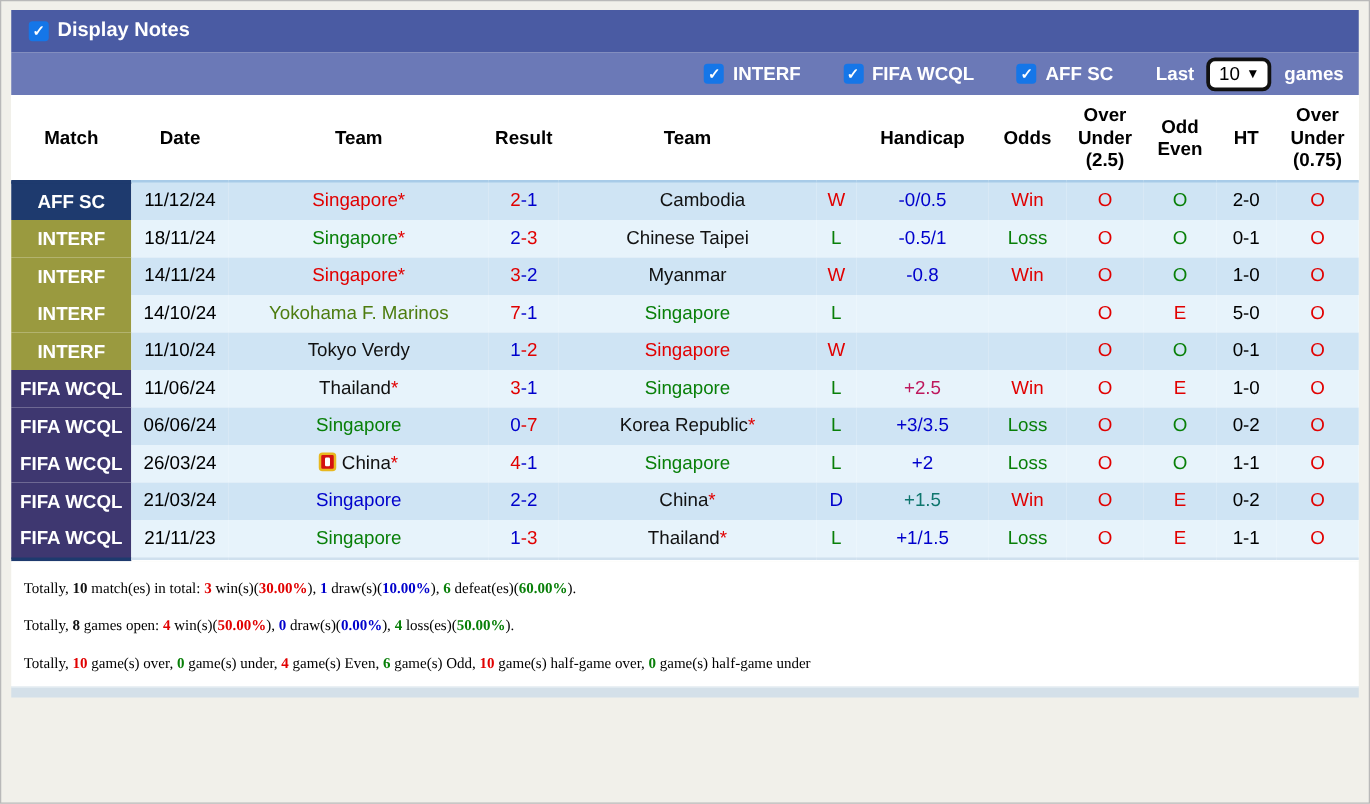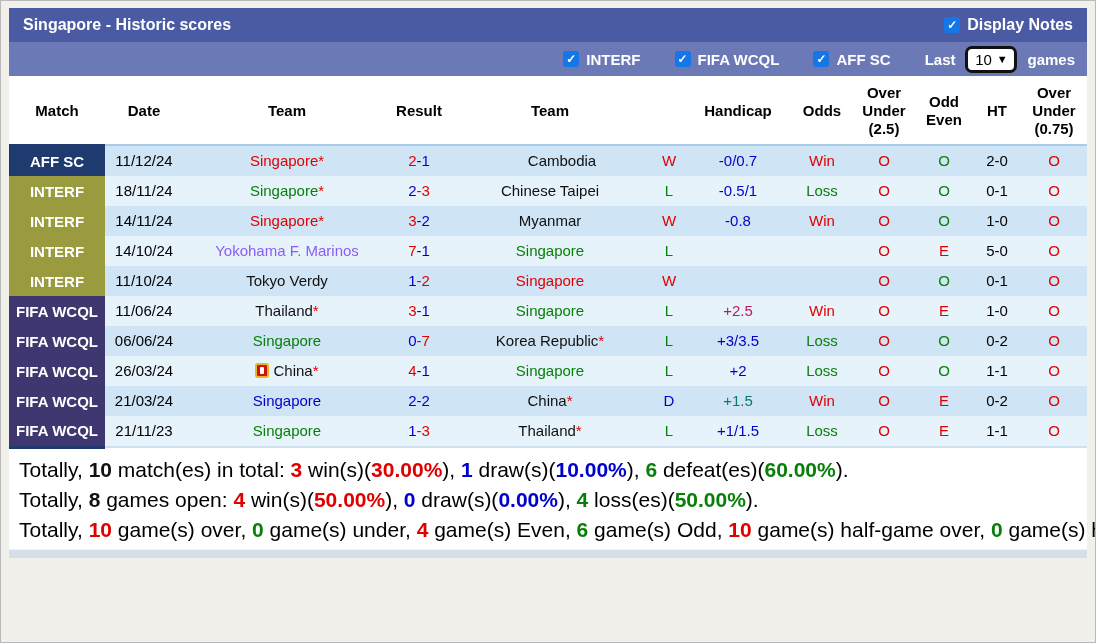--- a/index.html
+++ b/index.html
@@ -55,28 +55,27 @@
   .note-ico {
     display:inline-block; width:14px; height:15px; background:#d41111;
     border:2px solid #e8b820; border-radius:3px; vertical-align:-2px;
     margin-right:4px; position:relative;
   }
   .note-ico::after {
     content:""; position:absolute; left:3px; top:2px; width:4px; height:7px;
     background:#fff; border-radius:1px;
   }
   .summaries { background:#fff; padding:6px 10px 4px 10px; }
-  .sumline { font-size:21px; color:#000; line-height:30px; white-space:nowrap; }
+  .sumline { font-size:12px; color:#000; line-height:30px; white-space:nowrap;font-family:Liberation Serif, serif; }
   .bottom-strip { height:9px; background:#d4e0e9; border-top:1px solid #eef4f8; }
 </style>
 </head>
 <body>
 
 <div class="titlebar">
-  <span>Singapore - Historic scores</span>
   <label class="chk-wrap">
     <span class="cb">✓</span>
     <span>Display Notes</span>
   </label>
 </div>
 
 <div class="filterbar">
   <label class="chk-wrap">
     <span class="cb">✓</span>
     <span>INTERF</span>
@@ -138,21 +137,21 @@
     <td>
       <span style="color: rgb(225, 0, 0);">Singapore</span><span class="star">*</span>
     </td>
     <td>
       <span style="color: rgb(225, 0, 0);">2</span><span class="s2" style="color: rgb(0, 0, 204);">1</span>
     </td>
     <td>
       <span style="color: rgb(17, 17, 17); margin-left: 24px;">Cambodia</span><span class="star"></span>
     </td>
     <td style="color: rgb(225, 0, 0);">W</td>
-    <td style="color:#0000cc">-0/0.7</td>
+    <td style="color:#0000cc">-0/0.5</td>
     <td style="color: rgb(225, 0, 0);">Win</td>
     <td style="color: rgb(225, 0, 0);">O</td>
     <td style="color: rgb(8, 127, 8);">O</td>
     <td>2-0</td>
     <td style="color: rgb(225, 0, 0);">O</td>
   </tr>
 
   <tr>
     <td class="comp" style="background: rgb(154, 154, 63);">INTERF</td>
     <td>18/11/24</td>
@@ -192,21 +191,21 @@
     <td style="color: rgb(225, 0, 0);">O</td>
     <td style="color: rgb(8, 127, 8);">O</td>
     <td>1-0</td>
     <td style="color: rgb(225, 0, 0);">O</td>
   </tr>
 
   <tr>
     <td class="comp" style="background: rgb(154, 154, 63);">INTERF</td>
     <td>14/10/24</td>
     <td>
-      <span style="color: #8b5cf6; margin-top: 14px;">Yokohama F. Marinos</span><span class="star"></span>
+      <span style="color: #4d7c0f; margin-top: 14px;">Yokohama F. Marinos</span><span class="star"></span>
     </td>
     <td>
       <span style="color: rgb(225, 0, 0);">7</span><span class="s2" style="color: rgb(0, 0, 204);">1</span>
     </td>
     <td>
       <span style="color: rgb(8, 127, 8);">Singapore</span><span class="star"></span>
     </td>
     <td style="color: rgb(8, 127, 8);">L</td>
     <td style="color:#0000cc"></td>
     <td style="color: rgb(17, 17, 17);"></td>

